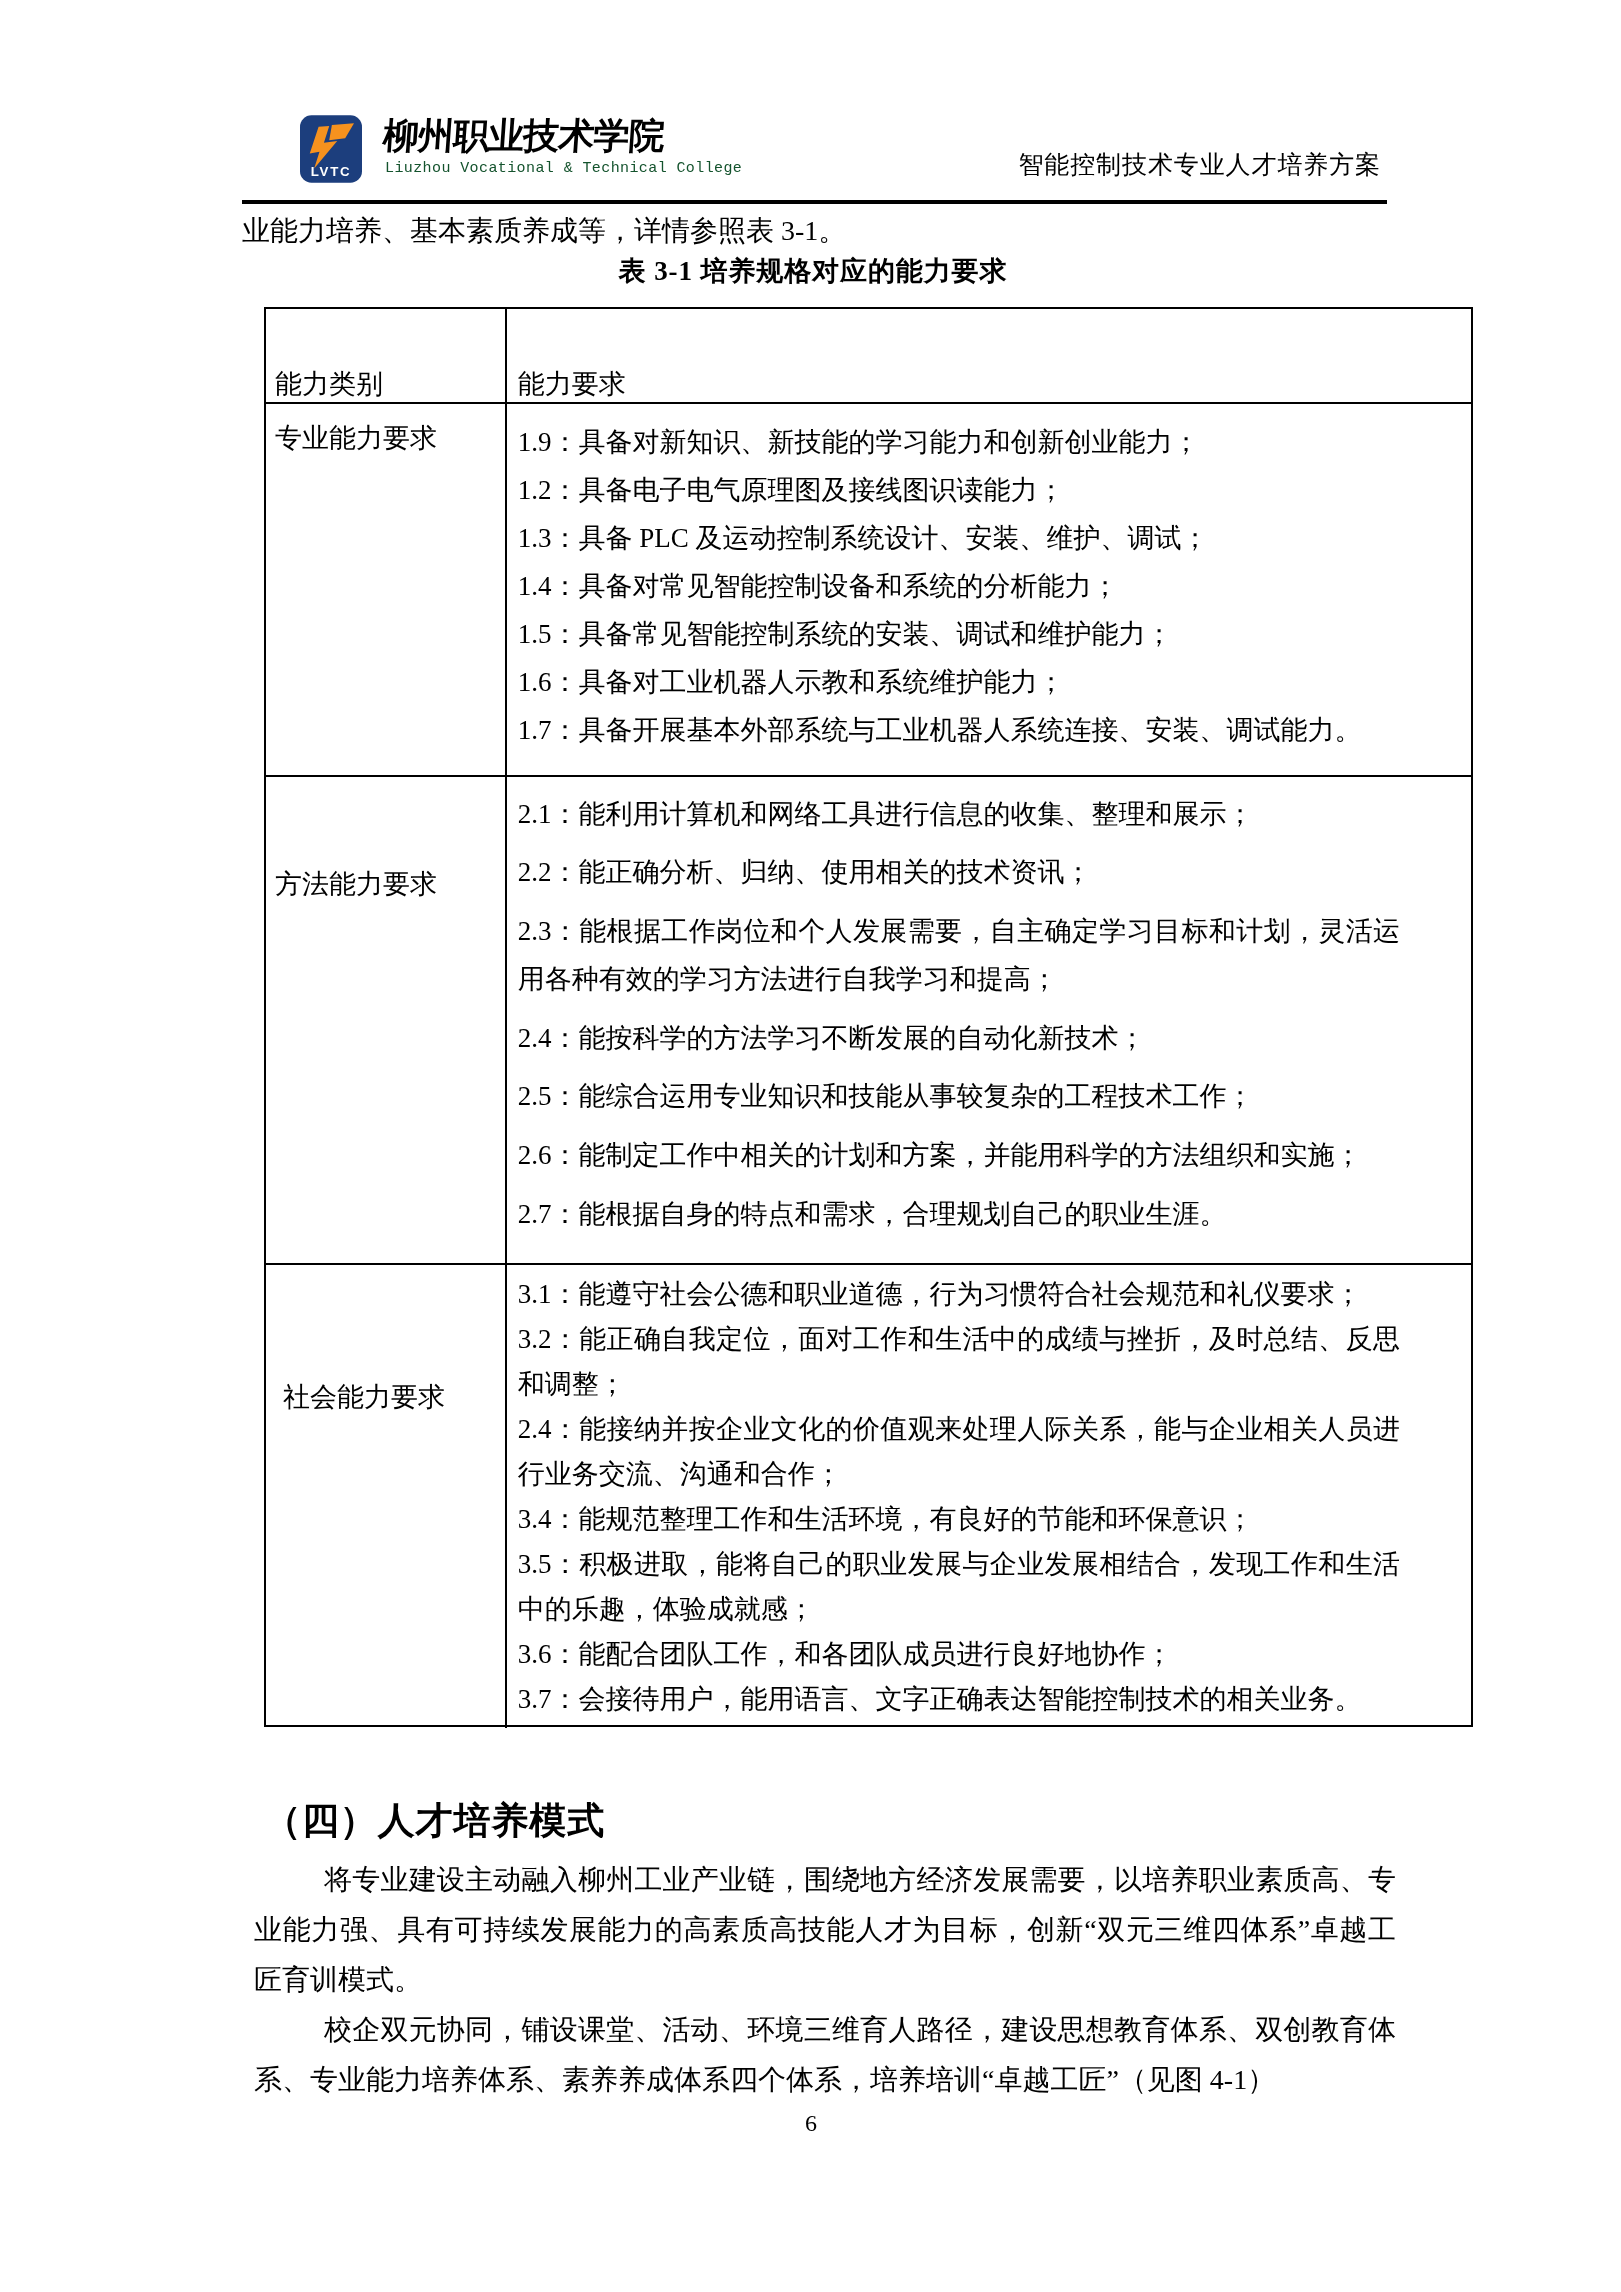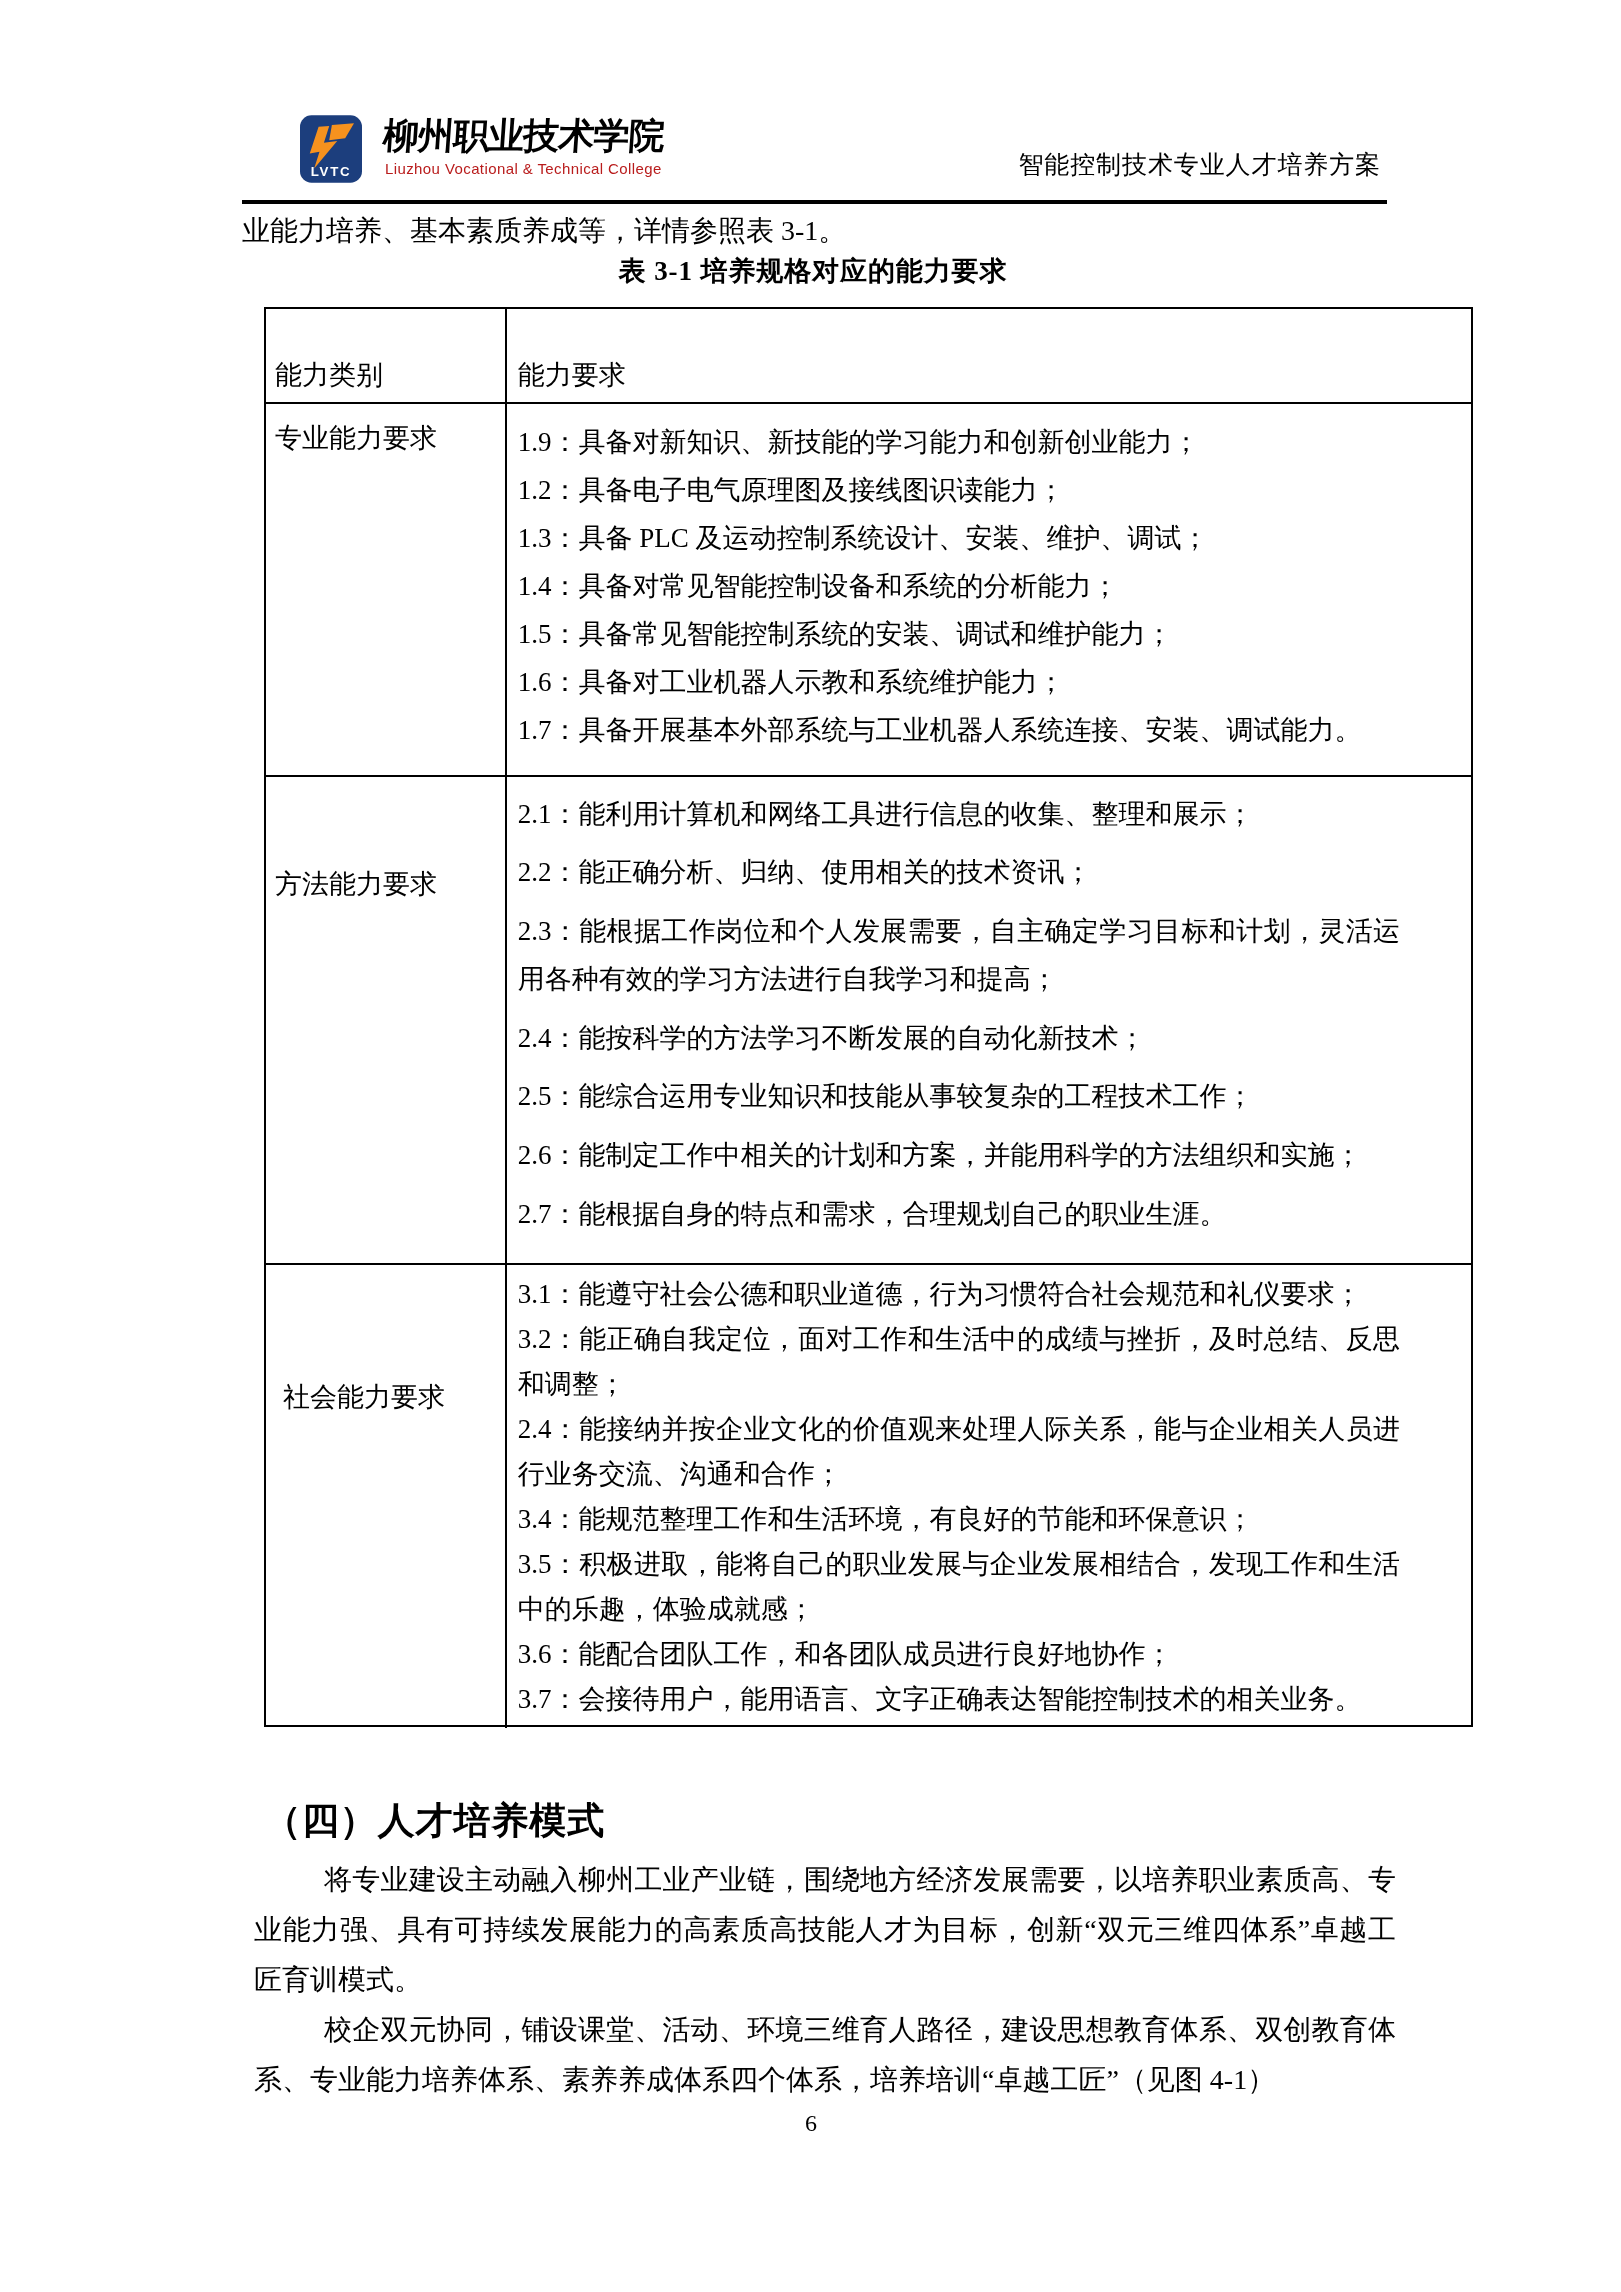--- a/index.html
+++ b/index.html
@@ -11,22 +11,22 @@
 
   
   .logo { position:absolute; left:300px; top:115px; width:62px; height:68px; }
   .college-cn {
     position:absolute; left:383px; top:112px; width:499px;
     font-size:36px; font-weight:700; letter-spacing:-0.9px;
     transform:skewX(-4deg); white-space:nowrap;
   }
   .college-en {
     position:absolute; left:385px; top:160px; width:499px;
-    font-family:Liberation Sans, sans-serif;
-    font-size:15px; color:#b91c1c; letter-spacing:0.4px; white-space:nowrap;
+    font-family:Liberation Mono, monospace;
+    font-size:15px; color:#14532d; letter-spacing:0.4px; white-space:nowrap;
   }
   .doc-title {
     position:absolute; right:241px; top:148px;
     font-size:25px; letter-spacing:0.9px; white-space:nowrap;
   }
   .header-rule {
     position:absolute; left:242px; top:200px; width:1145px; height:3.6px;
     background:#000;
   }
 
@@ -44,21 +44,21 @@
   }
   .tr { display:flex; box-sizing:border-box; overflow:hidden; }
   .tr + .tr { border-top:2.7px solid #000; }
   .tr-head { height:93px; }
   .tr-1 { height:373px; }
   .tr-2 { height:488px; }
   .tr-3 { height:465px; }
   .tc { box-sizing:border-box; overflow:hidden; }
   .c1 { width:241px; border-right:2.7px solid #000; padding-left:9px; }
   .c2 { flex:1; padding:0 71px 0 10.7px; }
-  .tr-head .tc { display:flex; align-items:flex-end; padding-bottom:9px; }
+  .tr-head .tc { display:flex; align-items:flex-end; }
   .cat { padding-right:3.6px; }
   .tr-1 .cat { padding-top:16px; }
   .tr-2 .cat { padding-top:89px; }
   .tr-3 .cat { padding-top:114px;padding-left:17px; }
   .tr-1 .c2 { padding-top:14.3px; }
   .tr-2 .c2 { padding-top:12.5px; }
   .tr-3 .c2 { padding-top:7.1px; }
   .item { text-align:justify; }
   .tr-1 .item { line-height:48px; margin:0; }
   .tr-2 .item { line-height:48px; margin:0 0 10.7px 0; }

